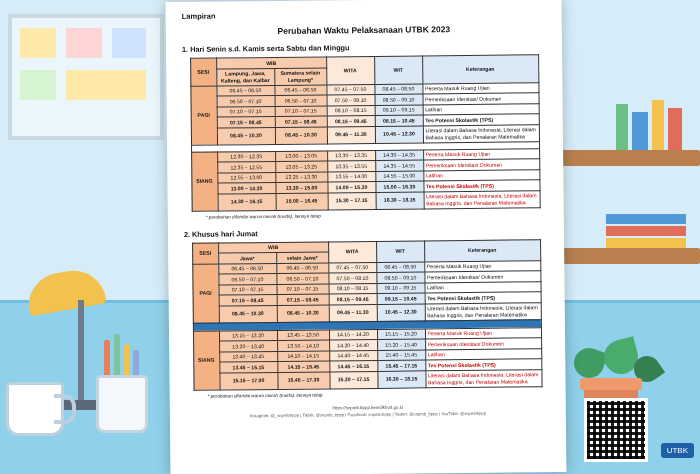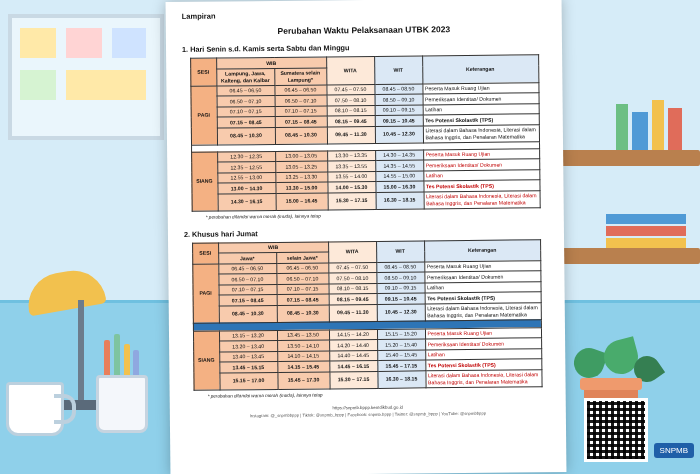--- a/index.html
+++ b/index.html
@@ -104,21 +104,21 @@
   <div style="position:absolute;right:14px;top:214px;width:80px;height:10px;background:#4f9ad6;"></div>
   <div style="position:absolute;right:14px;top:226px;width:80px;height:10px;background:#e06c5a;"></div>
   <div style="position:absolute;right:14px;top:238px;width:80px;height:10px;background:#f2c14e;"></div>
 
   <div class="leaf" style="right:96px;top:348px;width:30px;height:30px;transform:rotate(20deg);"></div>
   <div class="leaf" style="right:62px;top:340px;width:34px;height:34px;transform:rotate(-15deg);background:#49ab6c;"></div>
   <div class="leaf" style="right:40px;top:356px;width:26px;height:26px;transform:rotate(55deg);background:#357f52;"></div>
   <div class="plantpot"></div>
 
   <div class="qr"></div>
-  <div class="snmpbadge">SNPMB</div>
+  <div class="snmpbadge">UTBK</div>
 </div>
 
 <div class="paper">
   <div class="paper-inner">
 
     <div class="lampiran">Lampiran</div>
     <div class="doc-title">Perubahan Waktu Pelaksanaan UTBK 2023</div>
 
     <div class="sect-title">1.  Hari Senin s.d. Kamis serta Sabtu dan Minggu</div>
     <table class="tbl">

